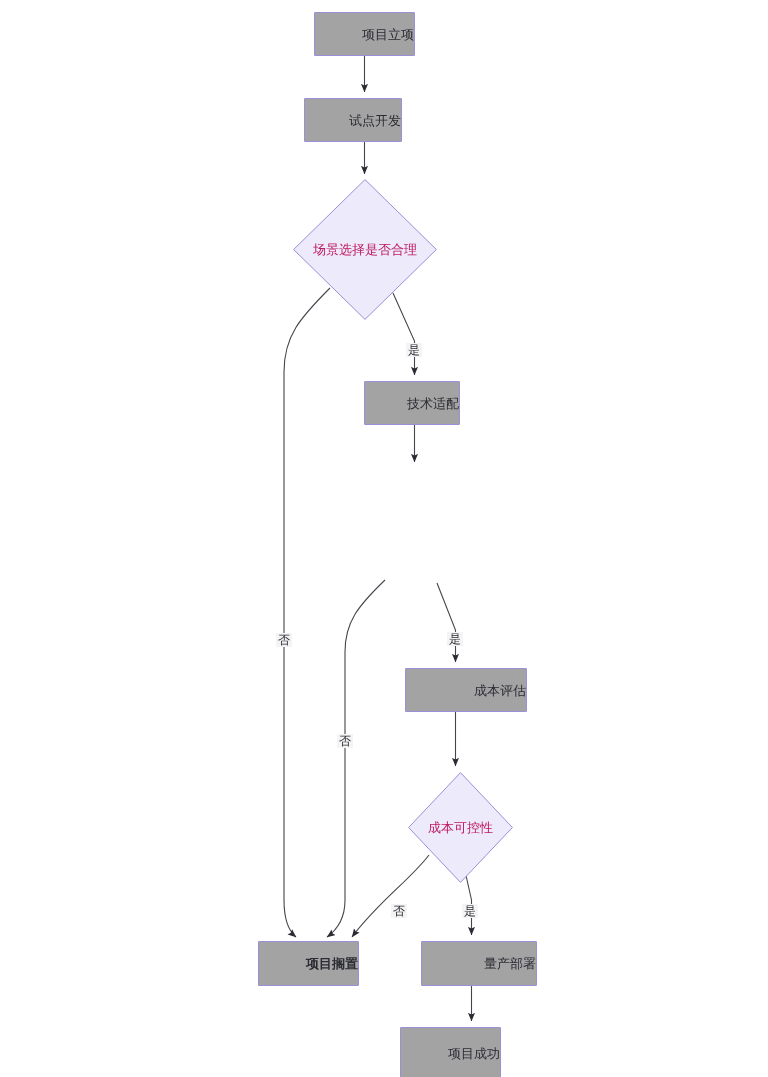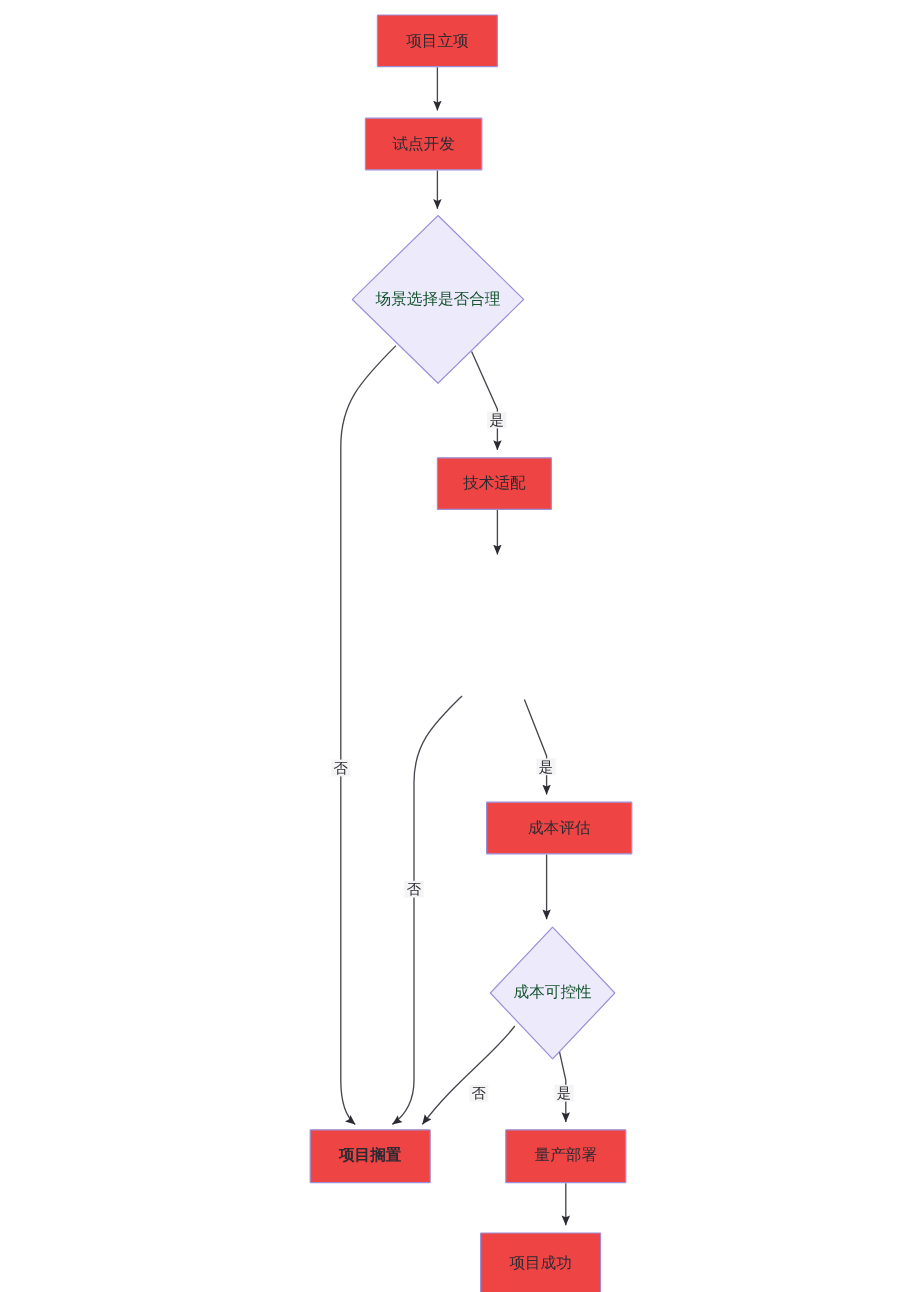--- a/index.html
+++ b/index.html
@@ -27,23 +27,24 @@
     height: 1077px;
   }
   .node {
     position: absolute;
     box-sizing: border-box;
     display: flex;
     align-items: center;
     justify-content: center;
   }
   .node-rect {
-    background: #ef4444;
+    background: #a3a3a3;
     border: 1px solid #9A8FD8;
     border-radius: 1px;
+    justify-content: flex-end;
   }
   .node-rect .node-label {
     font-size: 13px;
     color: #2b2b33;
     line-height: 1;
     white-space: nowrap;
   }
   .node-diamond {
     background: transparent;
     border: none;
@@ -56,21 +57,21 @@
     height: 100%;
   }
   .diamond-shape .dmd {
     fill: #ECEAFB;
     stroke: #9A8FD8;
     stroke-width: 1;
   }
   .node-diamond .node-label {
     position: relative;
     font-size: 13px;
-    color: #14532d;
+    color: #be185d;
     line-height: 1;
     white-space: nowrap;
     z-index: 2;
   }
   .edge-label {
     position: absolute;
     font-size: 12px;
     color: #2b2b33;
     background: #f4f4f4;
     line-height: 1;
@@ -147,21 +148,21 @@
     <svg class="diamond-shape" viewBox="0 0 105 111" preserveAspectRatio="none">
       <polygon class="dmd" points="52.5,0.6 104.4,55.5 52.5,110.4 0.6,55.5"></polygon>
     </svg>
     <span class="node-label">成本可控性</span>
   </div>
 
   <div class="node node-rect" style="left:258px; top:941px; width:101px; height:45px;font-weight:bold;">
     <span class="node-label">项目搁置</span>
   </div>
 
-  <div class="node node-rect" style="left:421px; top:941px; width:101px; height:45px;">
+  <div class="node node-rect" style="left:421px; top:941px; width:116px; height:45px;">
     <span class="node-label">量产部署</span>
   </div>
 
   <div class="node node-rect" style="left:400px; top:1027px; width:101px; height:52px;">
     <span class="node-label">项目成功</span>
   </div>
 
   <span class="edge-label" style="left:414px; top:350px;">是</span>
   <span class="edge-label" style="left:284px; top:640px;">否</span>
   <span class="edge-label" style="left:455px; top:639px;">是</span>

